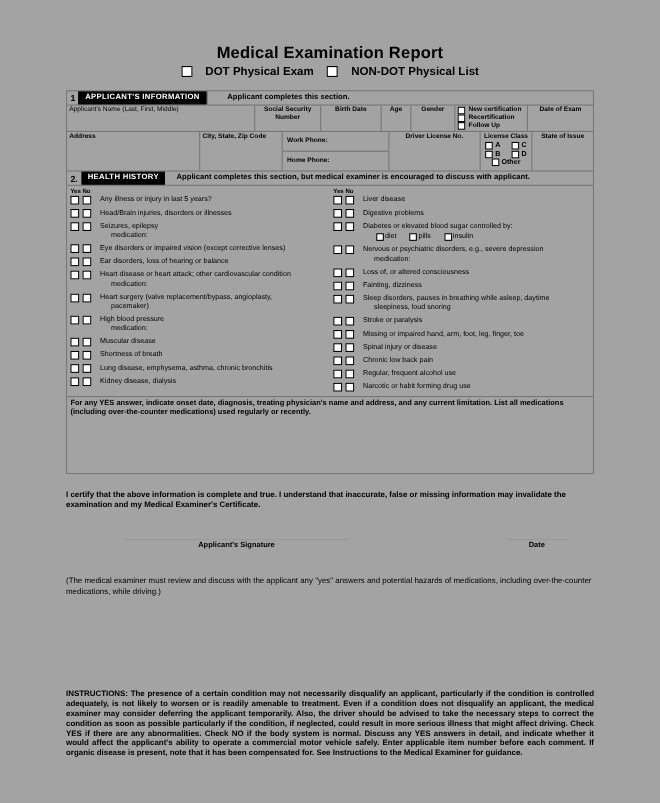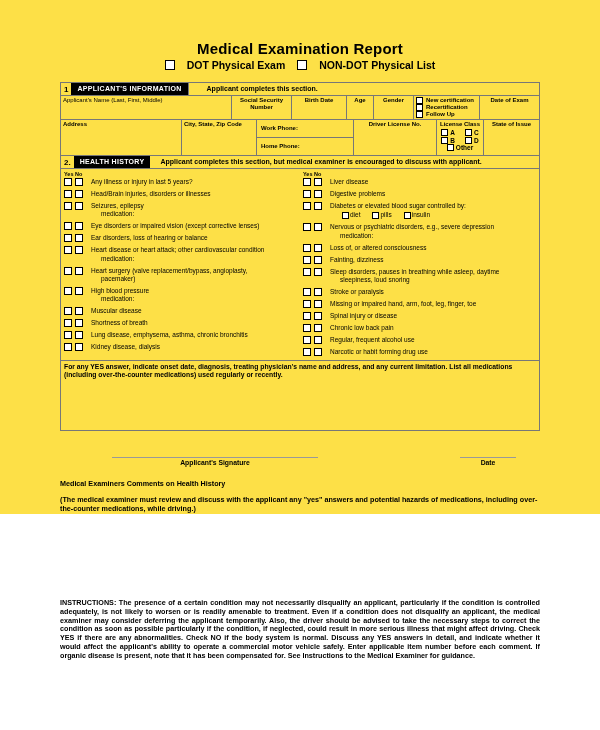--- a/index.html
+++ b/index.html
@@ -1,17 +1,17 @@
 <!DOCTYPE html>
 <html><head>
 <meta charset="utf-8">
 <style>
   html,body{margin:0;padding:0;background:#fff;}
   body{width:600px;height:730px;font-family:"Liberation Sans",sans-serif;color:#000;position:relative;}
-  .page{width:600px;height:514px;background:#fde047;box-sizing:border-box;padding:40px 60px 0 60px;}
+  .page{width:600px;height:730px;background:#a3a3a3;box-sizing:border-box;padding:40px 60px 0 60px;}
 
   
   .title{font-size:15px;font-weight:bold;text-align:center;letter-spacing:.2px;}
   .subtitle{font-size:10.5px;font-weight:bold;text-align:center;margin-top:2px;display:flex;justify-content:center;align-items:center;gap:12px;}
   .cb{display:inline-block;width:8px;height:8px;border:1px solid #000;background:#fff;flex:none;box-sizing:border-box;}
   .cb.big{width:10px;height:10px;}
 
   
   .form{border:1px solid #777;margin-top:11px;}
 
@@ -62,21 +62,21 @@
   .yesnote-text{font-size:6.8px;font-weight:bold;line-height:1.3;}
 
   
   .certify{margin-top:14px;font-size:7.2px;font-weight:bold;line-height:1.35;width:478px;}
   .sigrow{display:flex;margin-top:26px;padding:0 24px 0 52px;justify-content:space-between;align-items:flex-start;}
   .sigblock{width:206px;text-align:center;}
   .sigline{border-top:1px solid #999;height:0;}
   .siglabel{font-size:6.8px;font-weight:bold;margin-top:1px;}
   .dateblock{width:56px;text-align:center;}
   .comments-head{margin-top:13px;font-size:7.2px;font-weight:bold;}
-  .comments-note{margin-top:7px;font-size:7.2px;font-weight:bold;line-height:1.35;width:478px;}
+  .comments-note{margin-top:24px;font-size:7.2px;font-weight:normal;line-height:1.35;width:478px;}
   .instructions{margin-top:85px;font-size:7.2px;font-weight:bold;line-height:1.22;text-align:justify;width:480px;}
 </style>
 </head>
 <body>
 
 <div class="page">
 
   <div class="title">Medical Examination Report</div>
   <div class="subtitle">
     <span class="cb big"></span>
@@ -388,30 +388,30 @@
             </div>
           </div>
       </div>
     </div>
 
     <div class="yesnote">
       <div class="yesnote-text">For any YES answer, indicate onset date, diagnosis, treating physician's name and address, and any current limitation. List all medications (including over-the-counter medications) used regularly or recently.</div>
     </div>
   </div>
 
+  <div class="certify">I certify that the above information is complete and true. I understand that inaccurate, false or missing information may invalidate the examination and my Medical Examiner's Certificate.</div>
 
   <div class="sigrow">
     <div class="sigblock">
       <div class="sigline"></div>
       <div class="siglabel">Applicant's Signature</div>
     </div>
     <div class="dateblock">
       <div class="sigline"></div>
       <div class="siglabel">Date</div>
     </div>
   </div>
 
-  <div class="comments-head">Medical Examiners Comments on Health History</div>
   <div class="comments-note">(The medical examiner must review and discuss with the applicant any "yes" answers and potential hazards of medications, including over-the-counter medications, while driving.)</div>
 
   <div class="instructions">INSTRUCTIONS: The presence of a certain condition may not necessarily disqualify an applicant, particularly if the condition is controlled adequately, is not likely to worsen or is readily amenable to treatment.  Even if a condition does not disqualify an applicant, the medical examiner may consider deferring the applicant temporarily.  Also, the driver should be advised to take the necessary steps to correct the condition as soon as possible particularly if the condition, if neglected, could result in more serious illness that might affect driving.  Check YES if there are any abnormalities.  Check NO if the body system is normal. Discuss any YES answers in detail, and indicate whether it would affect the applicant's ability to operate a commercial motor vehicle safely. Enter applicable item number before each comment.  If organic disease is present, note that it has been compensated for. See Instructions to the Medical Examiner for guidance.</div>
 
 </div>
 
 </body></html>

